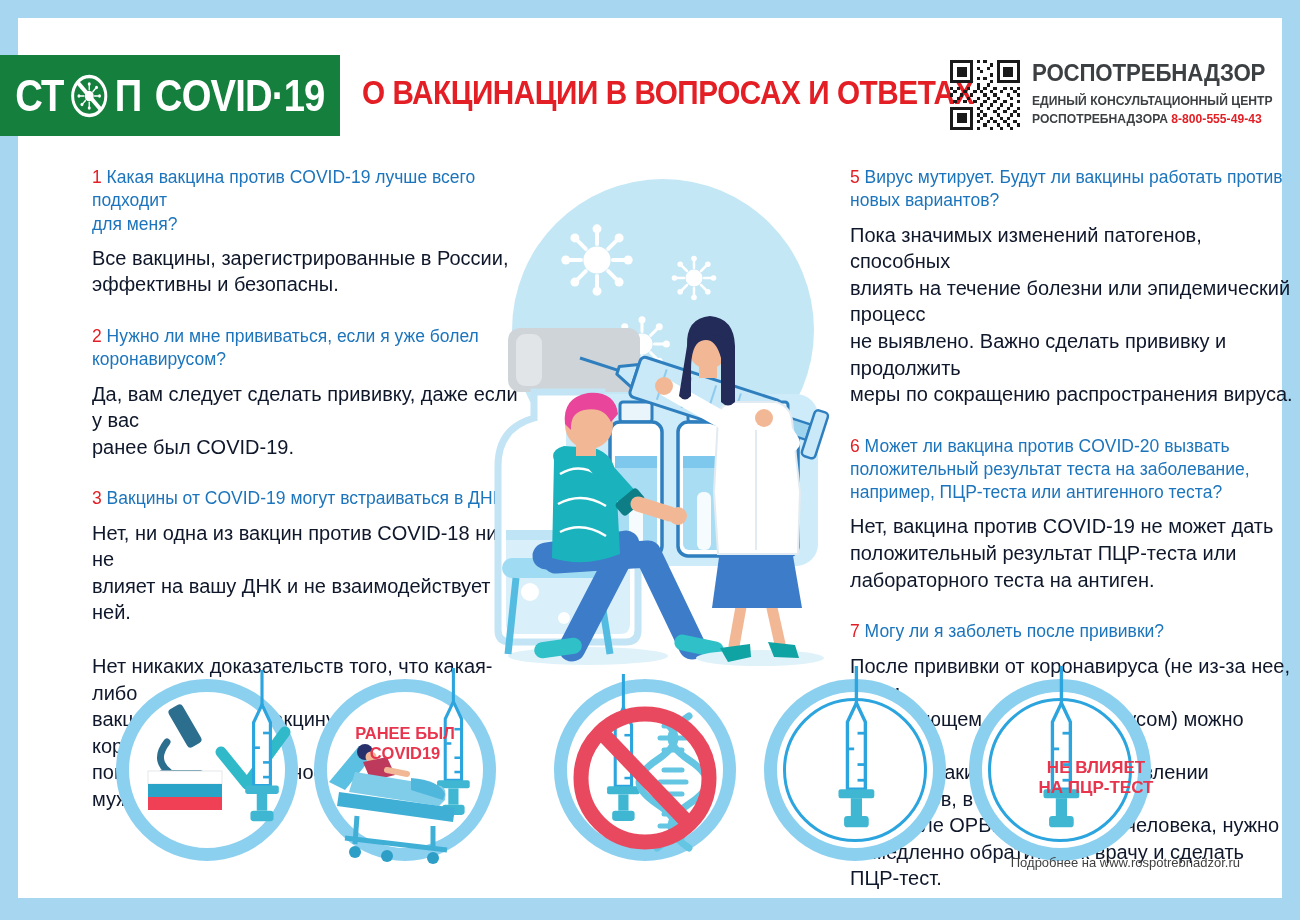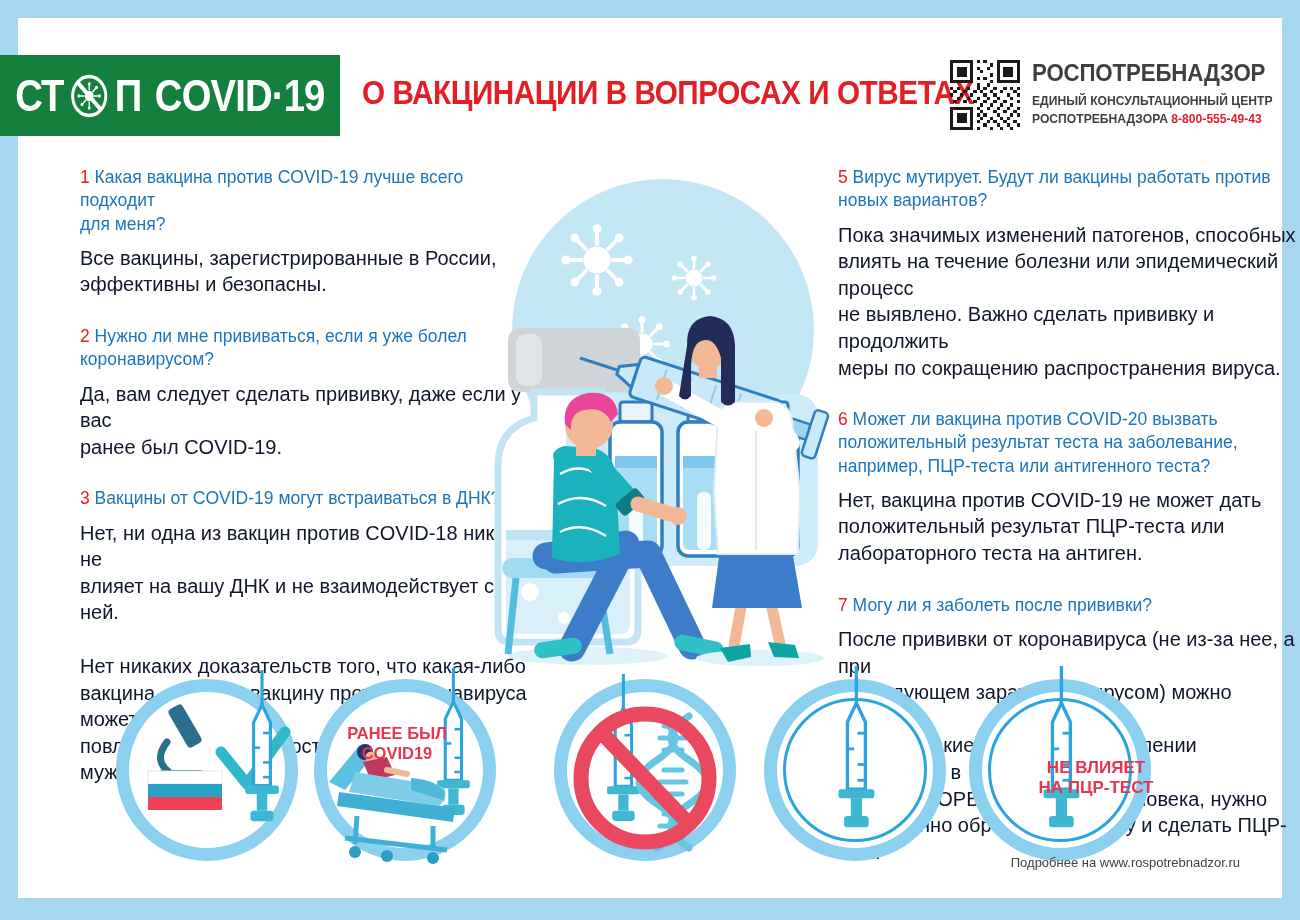--- a/index.html
+++ b/index.html
@@ -24,35 +24,35 @@
   .agency .name{font-size:24px;font-weight:bold;color:#3C4043;white-space:nowrap;
                 transform:scaleX(.93);transform-origin:left top;letter-spacing:-.2px;line-height:1.1;}
   .agency .sub{margin-top:7px;font-size:12.5px;font-weight:bold;color:#3C4043;white-space:nowrap;
                transform:scaleX(.97);transform-origin:left top;line-height:1.4;}
   .agency .phone{color:#E31E24;}
 
   
   .col{position:absolute;}
   .col.left{left:80px;top:166px;width:452px;}
   .col.right{left:838px;top:166px;width:458px;}
-  .qa{margin:0 0 27px 0;}
+  .qa{margin:0 0 27px 12px;}
   .q{margin:0;font-size:17.5px;line-height:1.33;color:#1C75BC;white-space:pre-line;}
   .q .num{color:#E31E24;}
   .a{margin:9px 0 0 0;font-size:20px;line-height:1.33;color:#0f172a;white-space:pre-line;}
 
   
   .illus{position:absolute;left:468px;top:162px;width:380px;height:500px;overflow:visible;}
 
   
   .badge{position:absolute;top:679px;width:182px;height:182px;border-radius:50%;
          background:#fff;border:13px solid #8CD0F0;box-sizing:border-box;}
   .badge .thin{position:absolute;inset:6px;border:3px solid #2CA5DE;border-radius:50%;}
   .badge svg.art{position:absolute;left:0;top:-32px;width:156px;height:214px;overflow:visible;}
   .badge .blabel{position:absolute;z-index:5;color:#E8354E;font-weight:bold;text-align:center;line-height:1.2;}
-  .badge .blabel.top{left:10px;top:32px;width:120px;font-size:16.5px;}
+  .badge .blabel.top{left:18px;top:32px;width:120px;font-size:16.5px;}
   .badge .blabel.mid{left:8px;top:62px;width:140px;font-size:17px;}
   .badge .blabel.mid2{left:8px;top:66px;width:124px;font-size:17px;padding-left:44px;}
 
   .footer{position:absolute;left:0;top:855px;width:1240px;text-align:right;
           font-size:13px;color:#404040;}
 </style>
 </head>
 <body>
 
 <svg width="0" height="0" style="position:absolute" aria-hidden="true">

